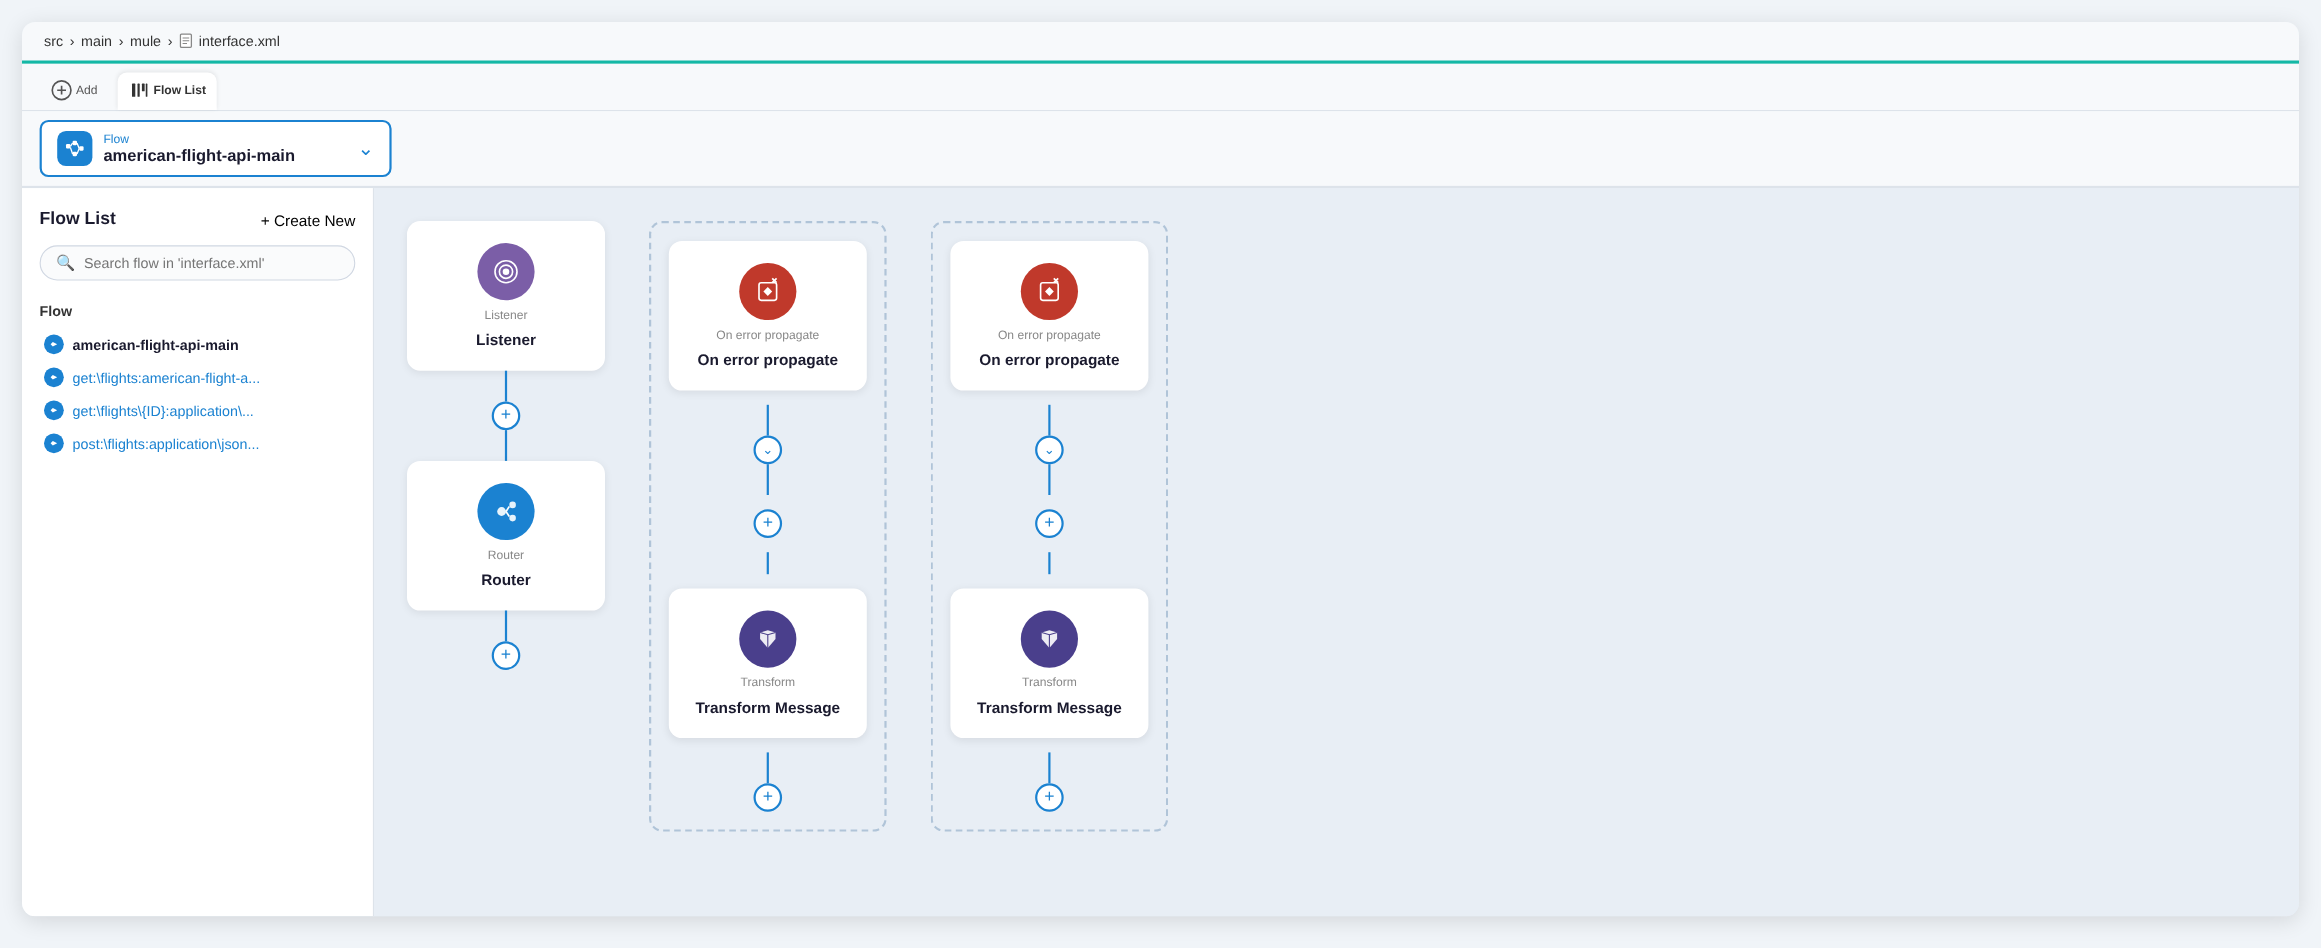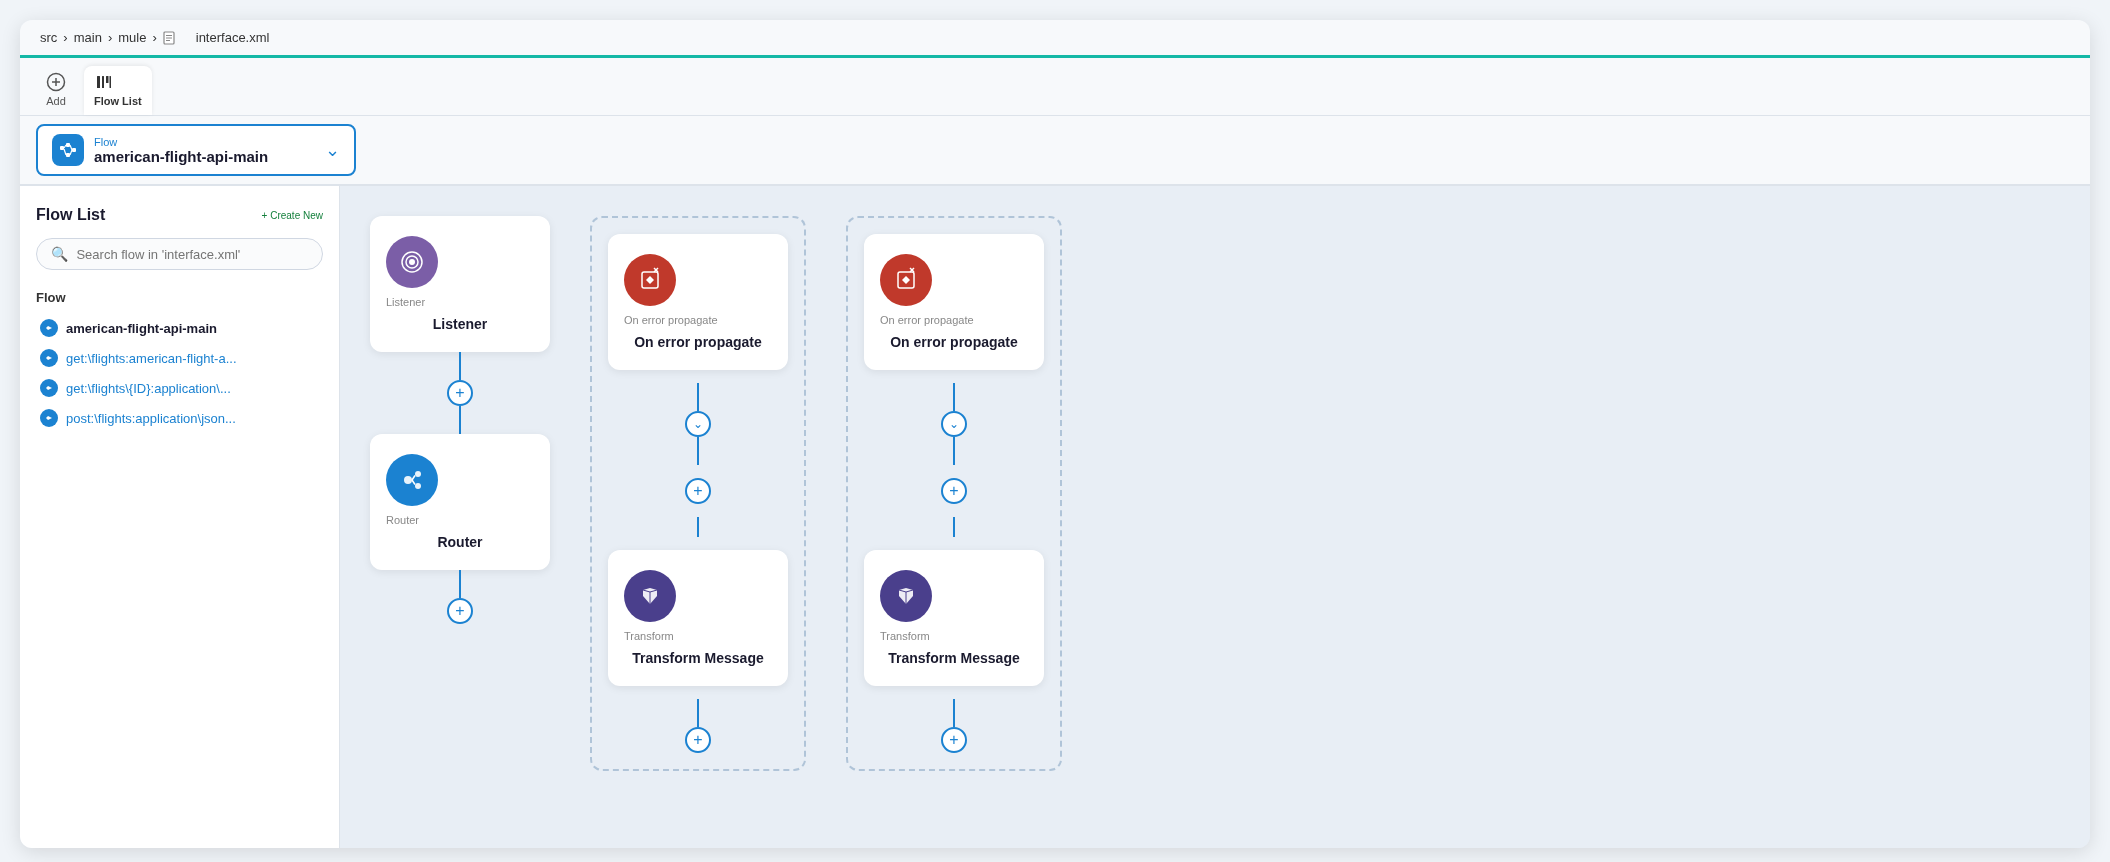--- a/index.html
+++ b/index.html
@@ -30,36 +30,37 @@
       color: #555;
     }
     .breadcrumb-bar span {
       color: #333;
     }
     .breadcrumb-sep {
       color: #888;
     }
     .breadcrumb-file {
       display: flex;
-      align-items: center;
-      gap: 21px;
+      align-items: flex-start;
+      gap: 6px;
     }
 
     
     .toolbar {
       background: #f7f9fb;
       padding: 8px 16px 0;
       display: flex;
       align-items: flex-end;
       gap: 8px;
       border-bottom: 1px solid #dde3ea;
     }
     .toolbar-btn {
       display: flex;
-      flex-direction: column;
+      flex-direction: row;
+      align-items: center;
       padding: 6px 10px 8px;
       border-radius: 8px 8px 0 0;
       cursor: pointer;
       gap: 3px;
       font-size: 11px;
       color: #555;
       border: none;
       background: transparent;
     }
     .toolbar-btn.active {
@@ -138,22 +139,22 @@
       justify-content: space-between;
       align-items: center;
       margin-bottom: 14px;
     }
     .sidebar-title {
       font-size: 16px;
       font-weight: 700;
       color: #1a1a2e;
     }
     .create-new-btn {
-      color: #15803d;
-      font-size: 10px;
+      color: #000000;
+      font-size: 14px;
       font-weight: 500;
       cursor: pointer;
       background: none;
       border: none;
       text-decoration: none;
     }
     .search-box {
       display: flex;
       align-items: center;
       gap: 8px;
@@ -233,20 +234,21 @@
       gap: 0;
     }
 
     .node-card {
       background: #fff;
       border-radius: 12px;
       width: 180px;
       padding: 20px 16px;
       display: flex;
       flex-direction: column;
+      align-items: center;
       gap: 8px;
       box-shadow: 0 2px 8px rgba(0,0,0,0.08);
       cursor: pointer;
     }
 
     .node-icon {
       width: 52px;
       height: 52px;
       border-radius: 50%;
       display: flex;

